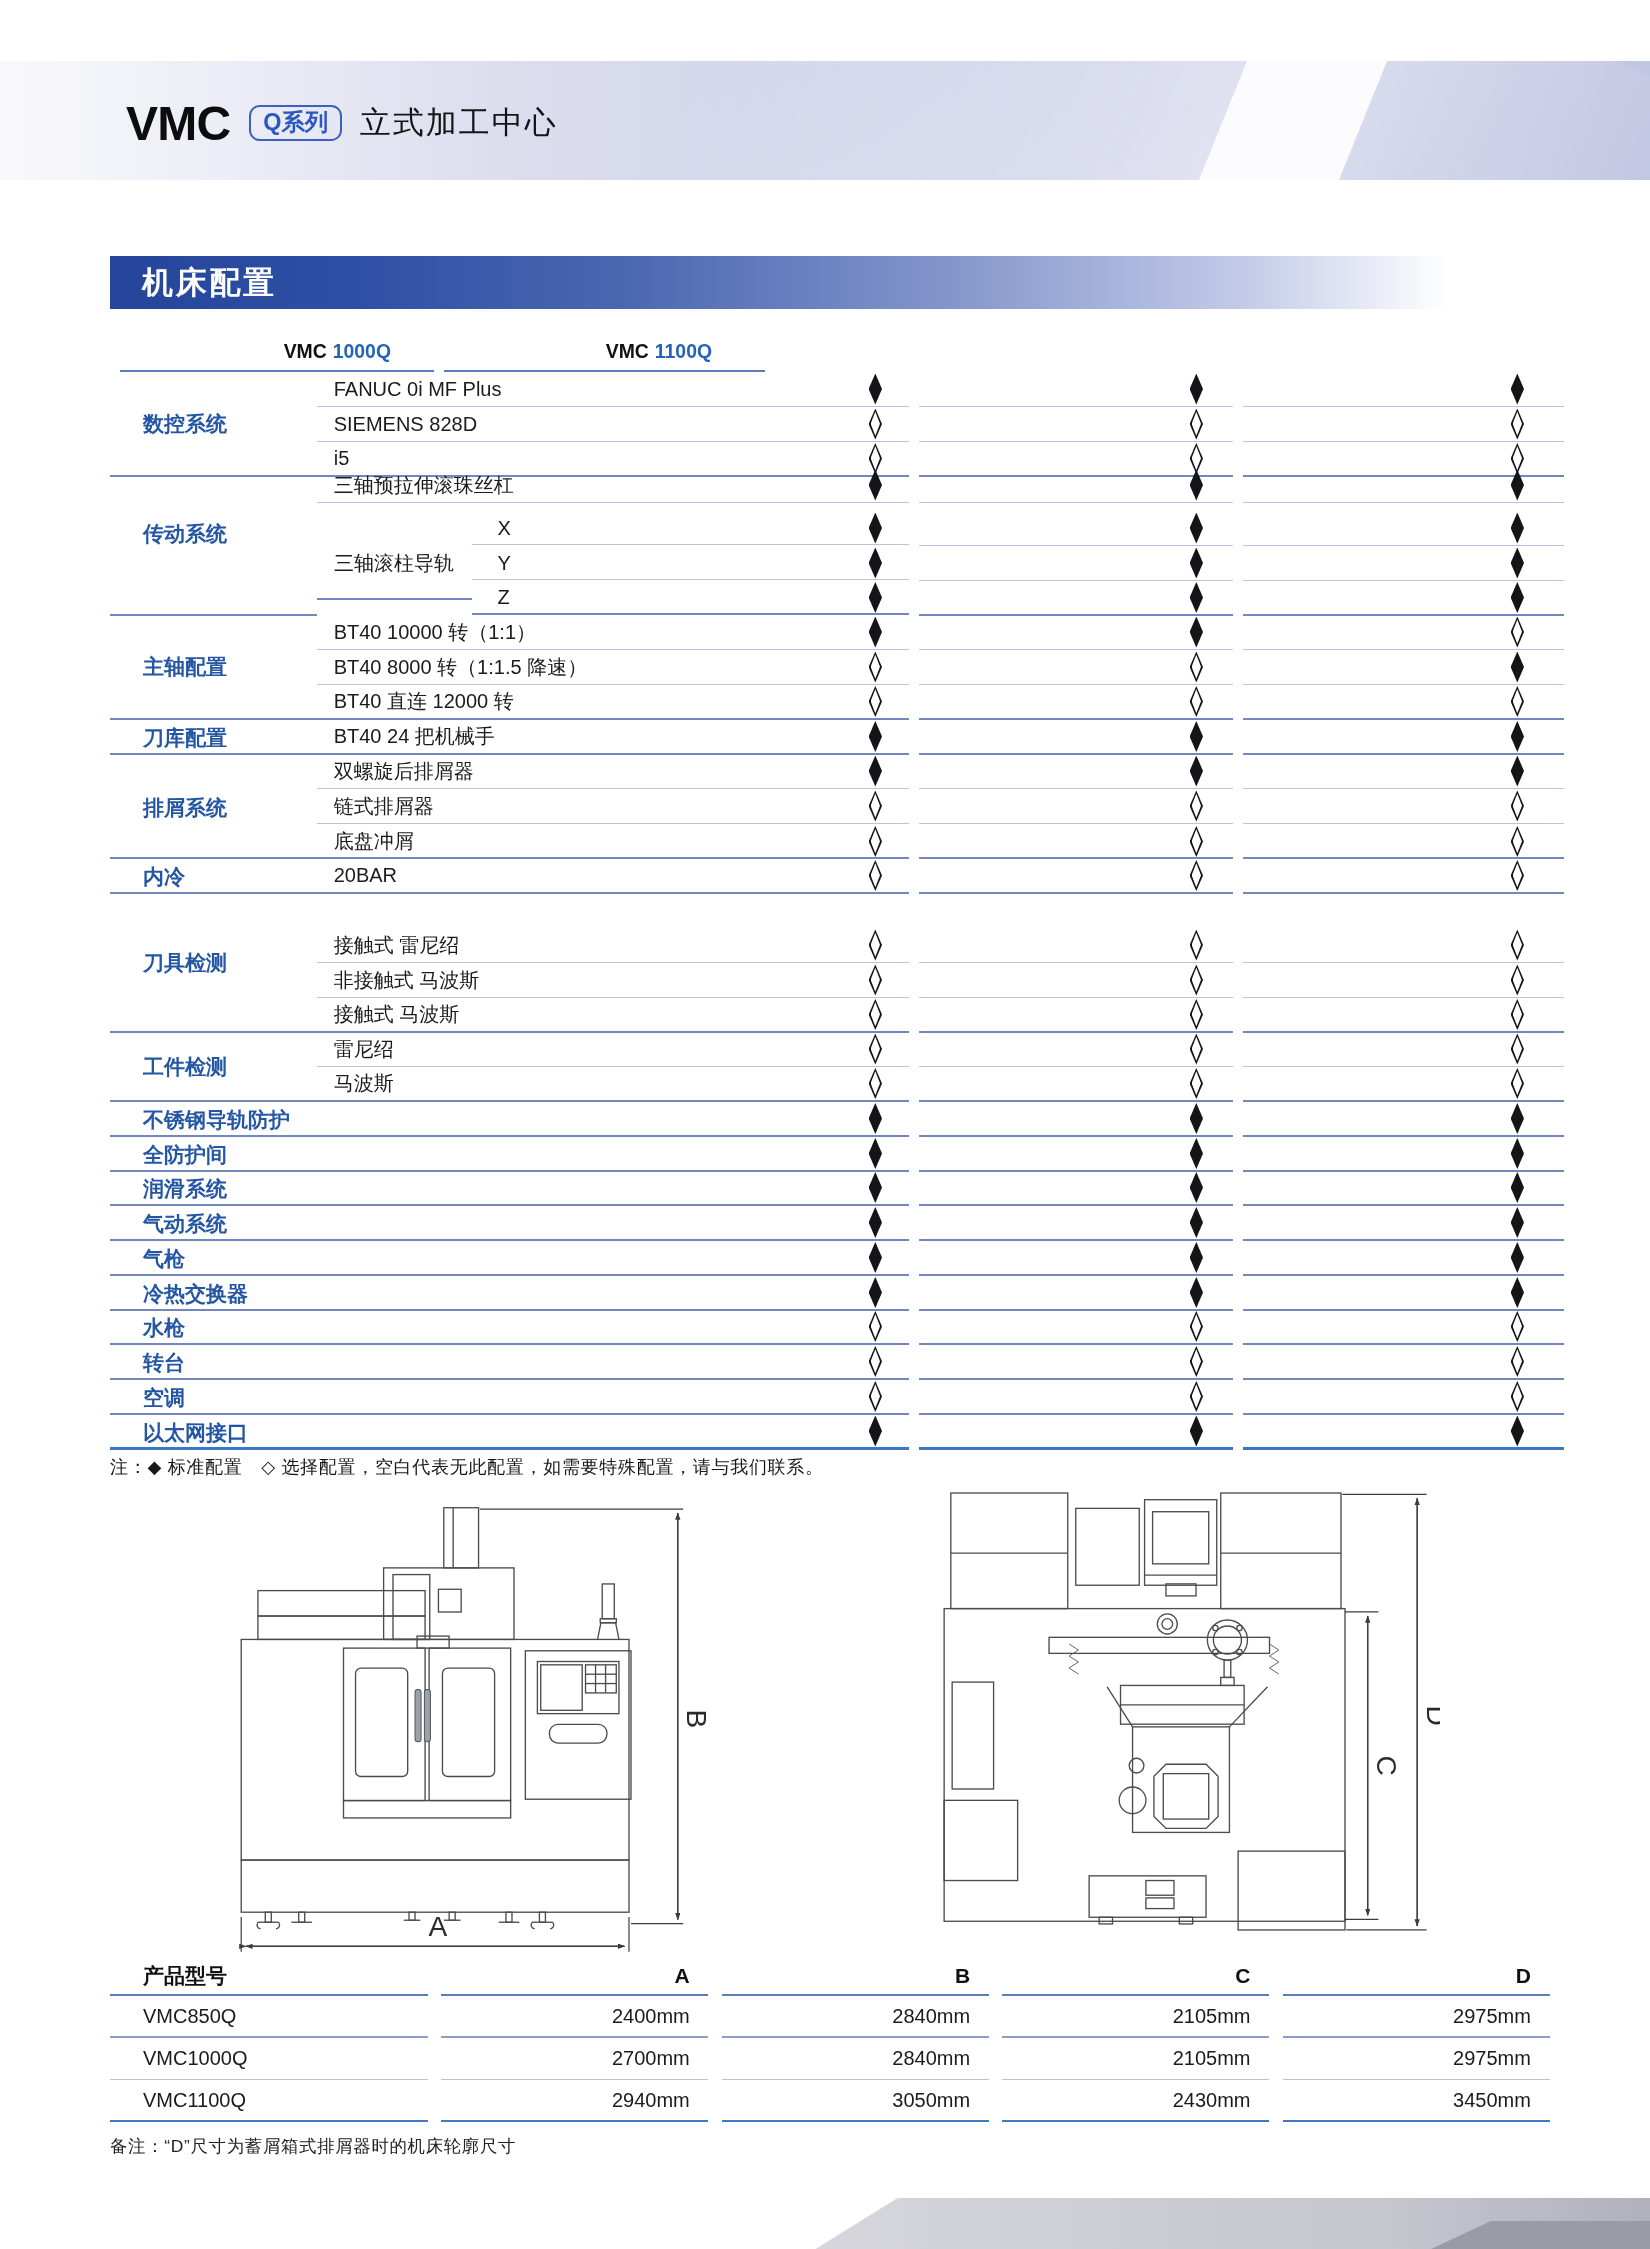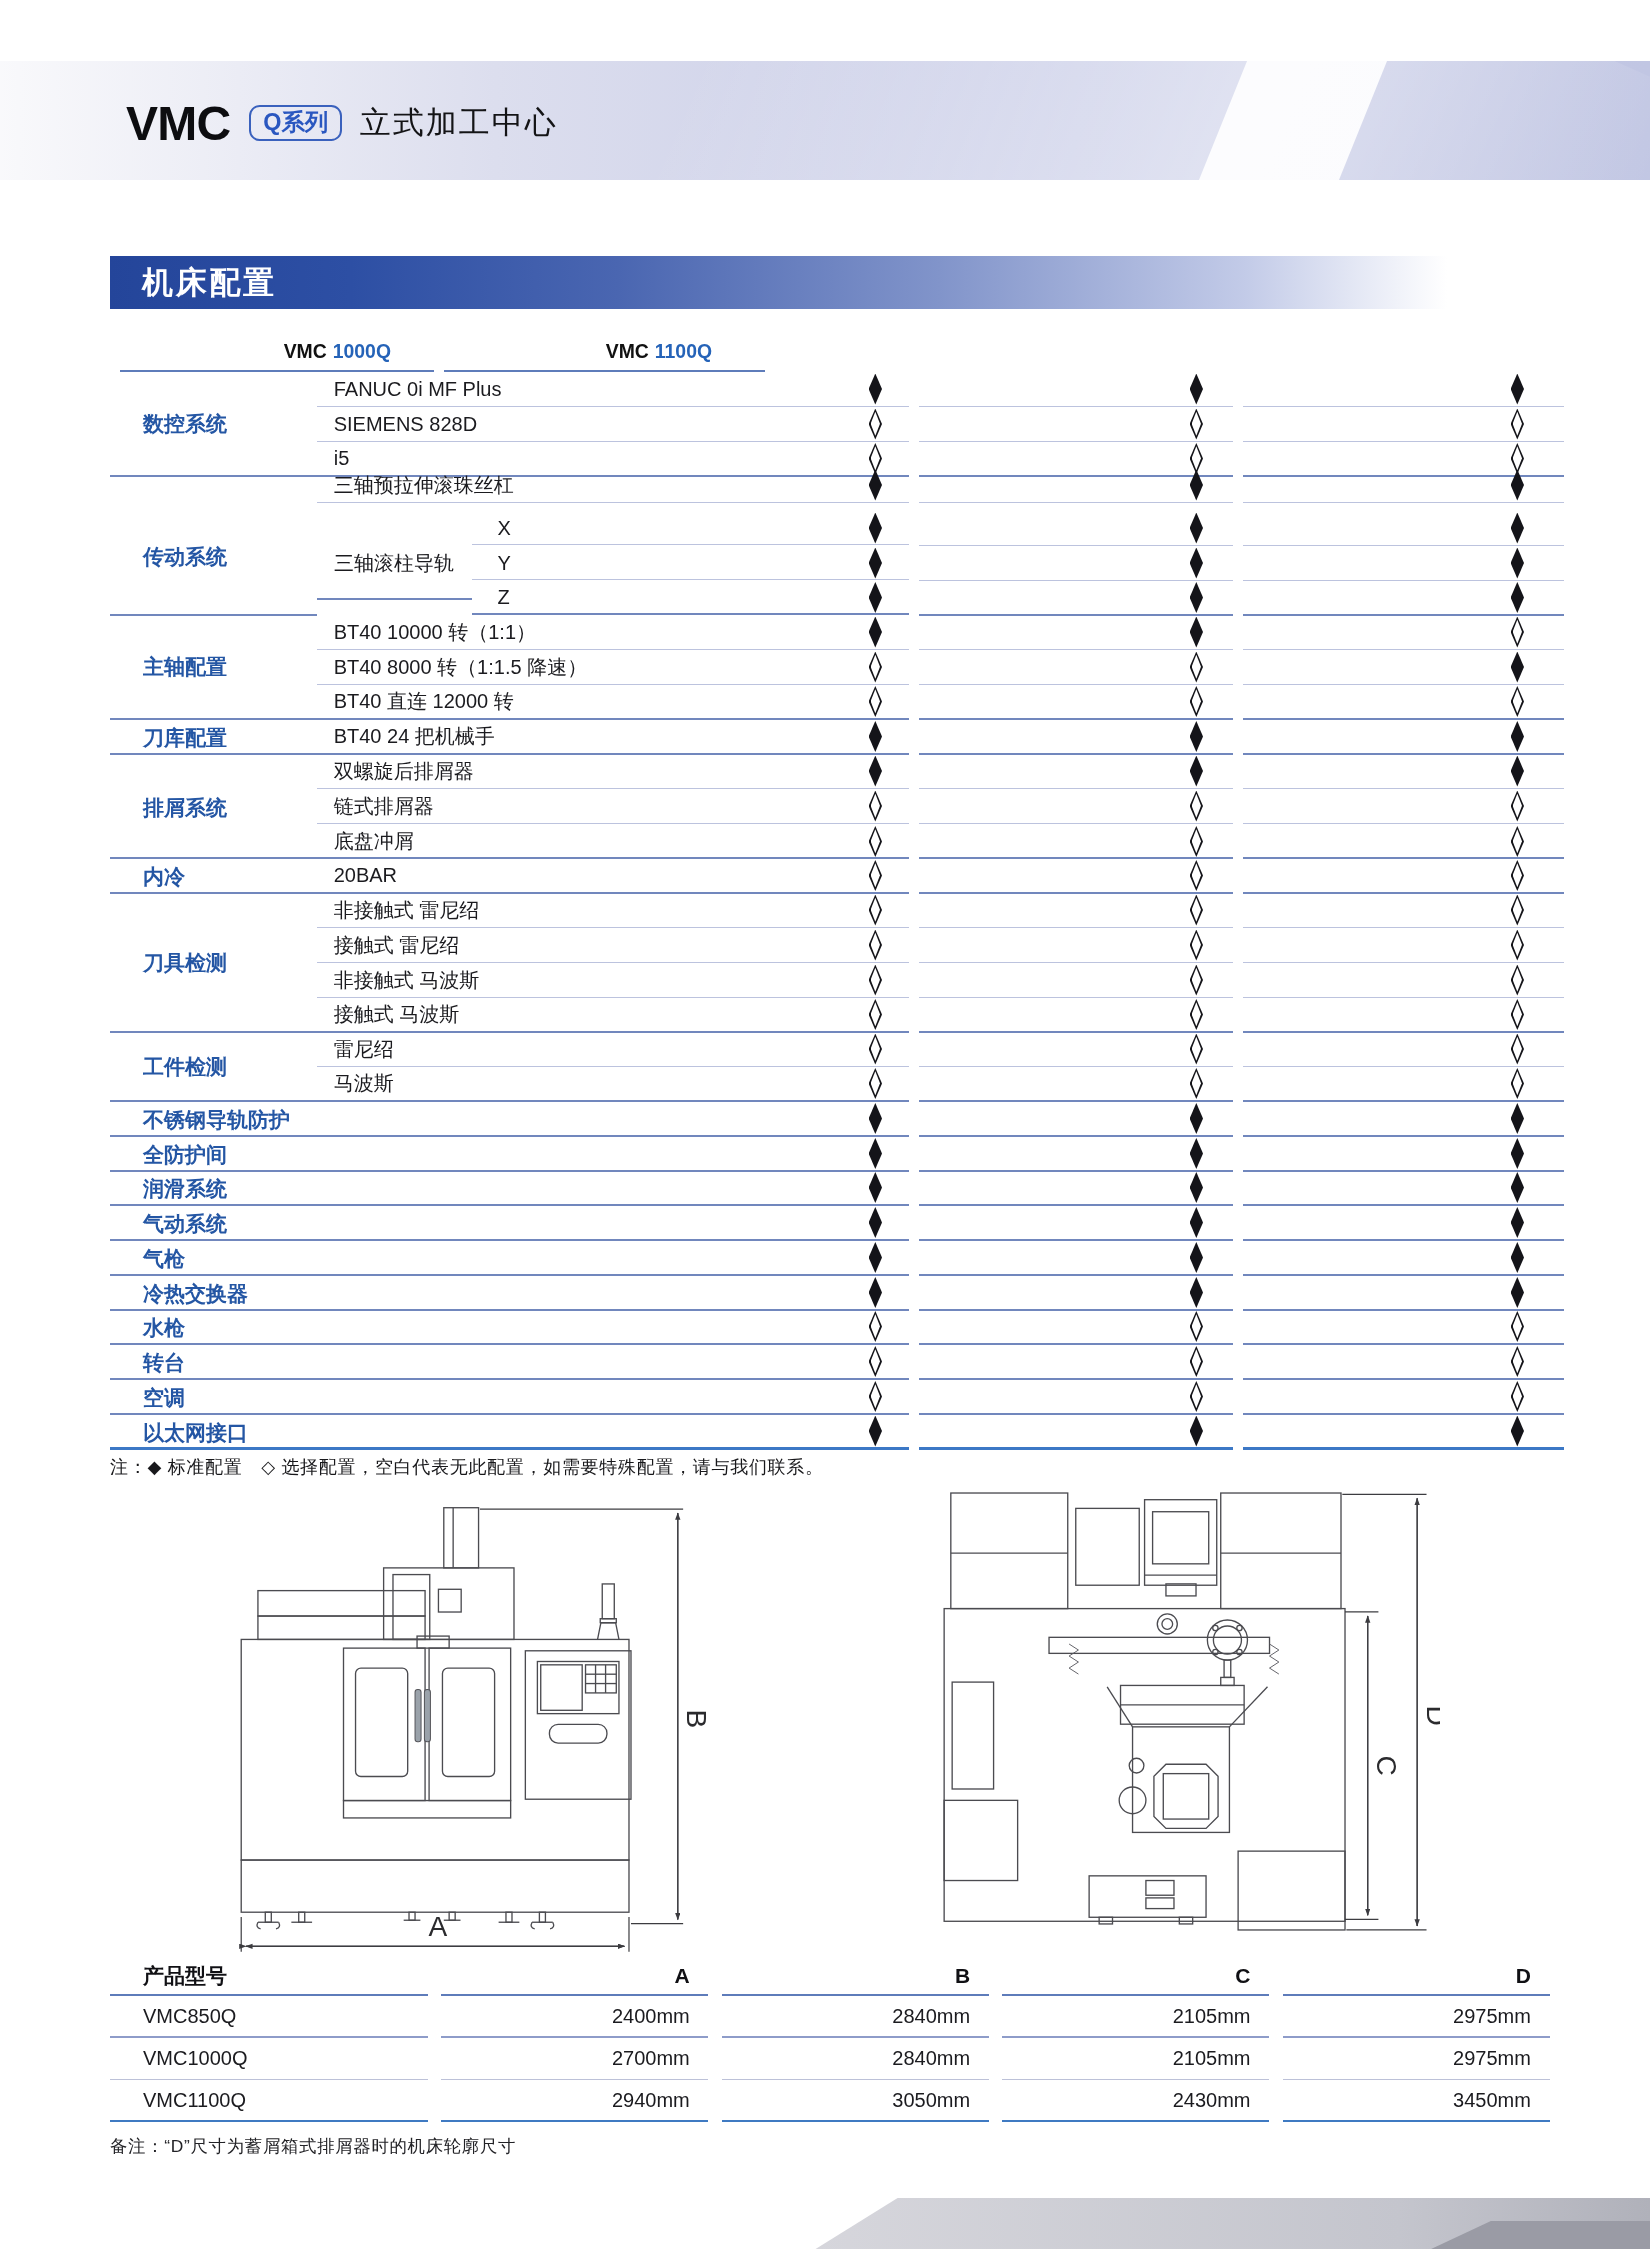--- a/index.html
+++ b/index.html
@@ -187,21 +187,21 @@
             <div class="dm-in"></div>
           </div>
         </div>
         <div class="gapc"></div>
         <div class="cc-v cc-v3 bb-c">
           <div class="dm hollow">
             <div class="dm-in"></div>
           </div>
         </div>
       </div>
-      <div class="cat-label" style="top: 115px; height: 139px;">传动系统</div>
+      <div class="cat-label" style="top: 92px; height: 139px;">传动系统</div>
       <div class="cfg-row" style="top: 96px;">
         <div class="cc-cat"></div>
         <div class="cc-item bb-l">
           <span class="item-label">三轴预拉伸滚珠丝杠</span>
           <div class="dm"></div>
         </div>
         <div class="gapc"></div>
         <div class="cc-v cc-v2 bb-l">
           <div class="dm"></div>
         </div>
@@ -413,41 +413,20 @@
           </div>
         </div>
         <div class="gapc"></div>
         <div class="cc-v cc-v3 bb-c">
           <div class="dm hollow">
             <div class="dm-in"></div>
           </div>
         </div>
       </div>
       <div class="cat-label" style="top: 521px; height: 139px;">刀具检测</div>
-      <div class="cfg-row" style="top: 521px;">
-        <div class="cc-cat"></div>
-        <div class="cc-item bb-l">
-          <span class="item-label">非接触式 雷尼绍</span>
-          <div class="dm hollow">
-            <div class="dm-in"></div>
-          </div>
-        </div>
-        <div class="gapc"></div>
-        <div class="cc-v cc-v2 bb-l">
-          <div class="dm hollow">
-            <div class="dm-in"></div>
-          </div>
-        </div>
-        <div class="gapc"></div>
-        <div class="cc-v cc-v3 bb-l">
-          <div class="dm hollow">
-            <div class="dm-in"></div>
-          </div>
-        </div>
-      </div>
       <div class="cfg-row" style="top: 556px;">
         <div class="cc-cat"></div>
         <div class="cc-item bb-l">
           <span class="item-label">接触式 雷尼绍</span>
           <div class="dm hollow">
             <div class="dm-in"></div>
           </div>
         </div>
         <div class="gapc"></div>
         <div class="cc-v cc-v2 bb-l">

